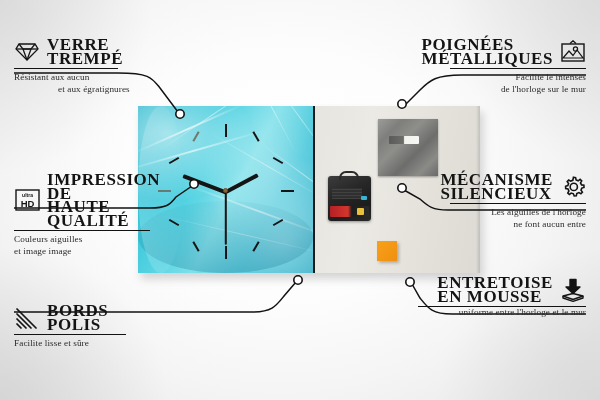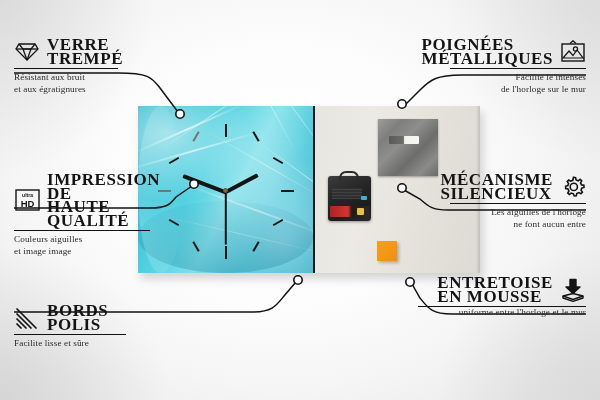--- a/index.html
+++ b/index.html
@@ -195,22 +195,22 @@
             <path d="M8 8 H16"></path>
           </g>
         </svg>
       </span>
       <div>
         <div class="co-title">VERRE</div>
         <div class="co-title">TREMPÉ</div>
       </div>
     </div>
     <div class="co-rule" style="width:104px;"></div>
-    <div class="co-sub">Résistant aux bruit</div>
-    <div class="co-sub" style="margin-top:0;">et aux égratignures</div>
+    <div class="co-sub">Résistant aux aucun</div>
+    <div class="co-sub" style="margin-top:0;margin-left:44px;">et aux égratignures</div>
   </div>
 
   <div class="callout" style="left:14px; top:173px; width:150px;">
     <div class="co-head">
       <span class="co-ico">
         <svg width="25" height="22" viewBox="0 0 25 22">
           <rect x="1" y="1" width="23" height="20" fill="none" stroke="#141414" stroke-width="1.4"></rect>
           <text x="12.5" y="8.4" font-family="Liberation Sans, sans-serif" font-size="5" font-weight="bold" text-anchor="middle" fill="#141414">ultra</text>
           <text x="12.5" y="18" font-family="Liberation Sans, sans-serif" font-size="9.5" font-weight="bold" text-anchor="middle" fill="#141414">HD</text>
         </svg>

